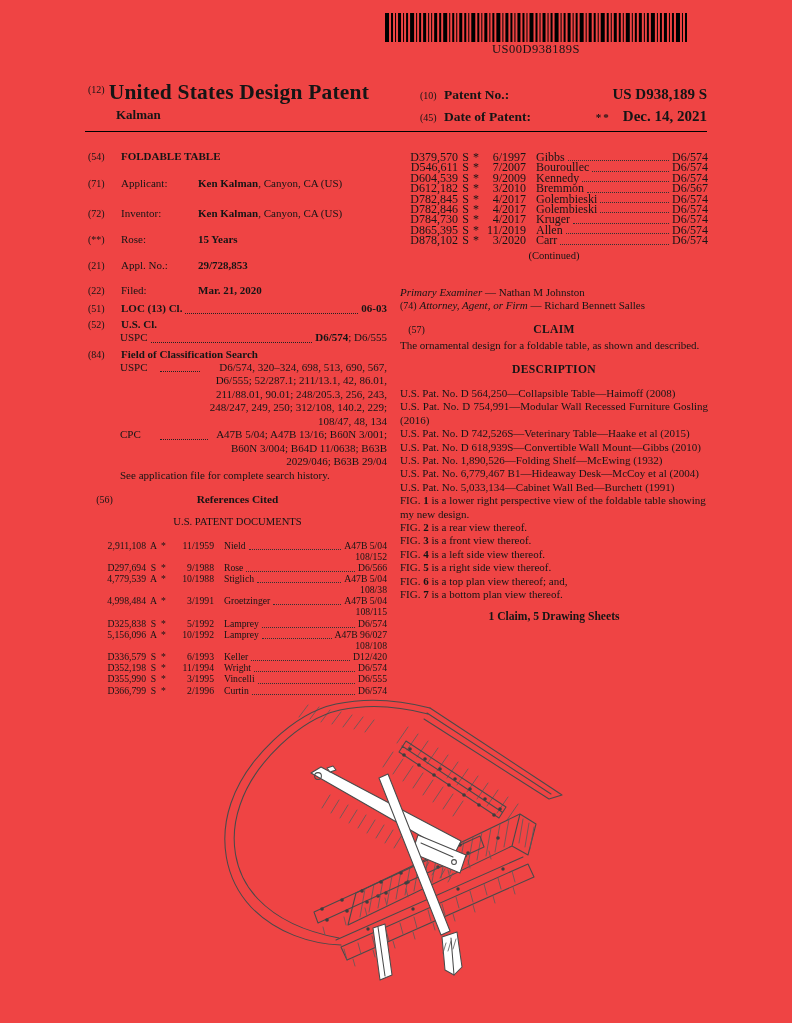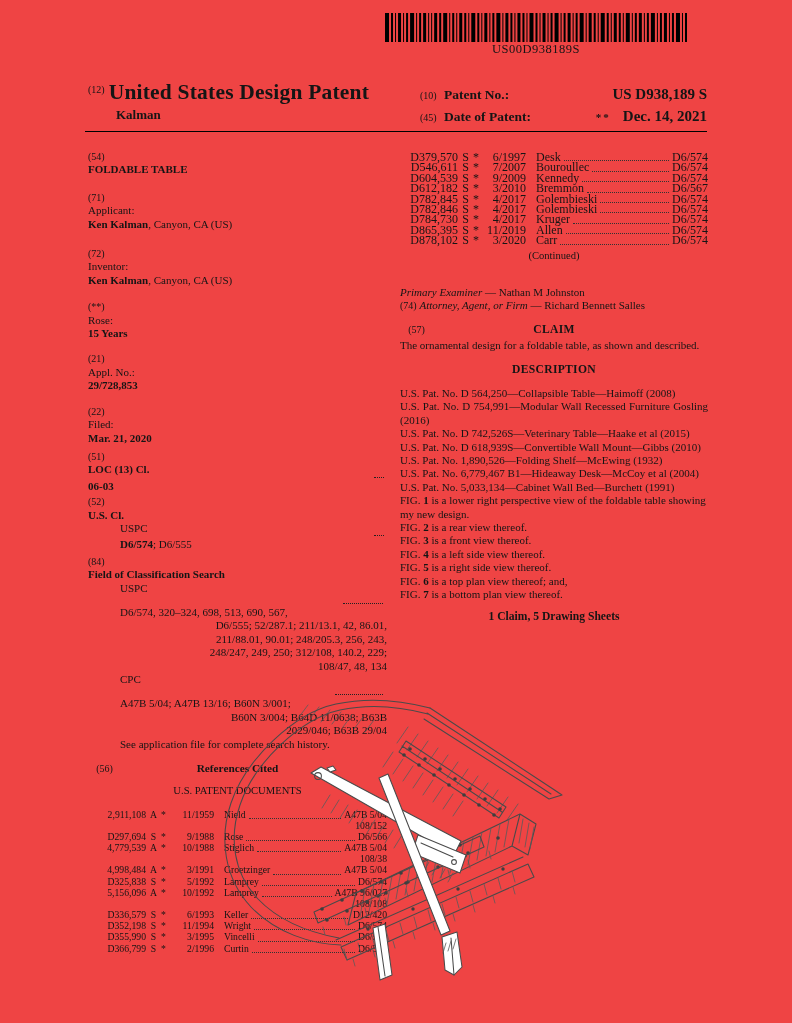--- a/index.html
+++ b/index.html
@@ -19,21 +19,21 @@
   .hr-num{font-size:10px;width:24px;}
   .hr-lab{font-weight:bold;font-size:13.5px;}
   .hr-fill{flex:1;}
   .hr-stars{font-weight:bold;font-size:11px;margin-right:12px;letter-spacing:2px;}
   .hr-val{font-weight:bold;font-size:15px;white-space:nowrap;}
   .rule{position:absolute;left:85px;top:131px;width:622px;border-top:1.6px solid #000;}
   
   .col{position:absolute;font-size:11px;line-height:13.4px;}
   .col-left{left:88px;top:150px;width:299px;}
   .col-right{left:400px;top:146px;width:308px;}
-  .lrow{display:flex;align-items:flex-start;flex-direction:column;}
+  .lrow{display:flex;align-items:flex-end;}
   .num{width:33px;font-size:10px;flex:none;}
   .lab{width:77px;flex:none;}
   .b{font-weight:bold;}
   .ital{font-style:italic;}
   .lead{flex:1;border-bottom:1.3px dotted #222;margin:0 3px 2px 3px;min-width:10px;align-self:flex-end;height:.72em;}
   .rt{text-align:right;}
   .indent{padding-left:32px;}
   .flab{width:40px;flex:none;}
   .flead{border-bottom:1.3px dotted #222;margin:0 4px 2px 0;align-self:flex-end;height:.72em;flex:none;}
   .w40{width:40px;} .w48{width:48px;}
@@ -247,48 +247,57 @@
         <div class="rrow">
           <span class="rno">4,998,484</span>
           <span class="rkind">A</span>
           <span class="rstar">*</span>
           <span class="rdate">3/1991</span>
           <span class="rname">Groetzinger</span>
           <span class="rlead"></span>
           <span class="rcls">A47B 5/04</span>
         </div>
 
-
-        <div class="rrow">
-          <span class="rno">D325,838</span>
-          <span class="rkind">S</span>
-          <span class="rstar">*</span>
-          <span class="rdate">5/1992</span>
-          <span class="rname">Lamprey</span>
-          <span class="rlead"></span>
-          <span class="rcls">D6/574</span>
-        </div>
-
-        <div class="rrow">
-          <span class="rno">5,156,096</span>
-          <span class="rkind">A</span>
-          <span class="rstar">*</span>
-          <span class="rdate">10/1992</span>
-          <span class="rname">Lamprey</span>
-          <span class="rlead"></span>
-          <span class="rcls">A47B 96/027</span>
-        </div>
-
         <div class="rrow">
           <span class="rno"></span>
           <span class="rkind"></span>
           <span class="rstar"></span>
           <span class="rdate"></span>
           <span class="rname"></span>
           <span class="rlead"></span>
+          <span class="rcls">108/115</span>
+        </div>
+
+        <div class="rrow">
+          <span class="rno">D325,838</span>
+          <span class="rkind">S</span>
+          <span class="rstar">*</span>
+          <span class="rdate">5/1992</span>
+          <span class="rname">Lamprey</span>
+          <span class="rlead"></span>
+          <span class="rcls">D6/574</span>
+        </div>
+
+        <div class="rrow">
+          <span class="rno">5,156,096</span>
+          <span class="rkind">A</span>
+          <span class="rstar">*</span>
+          <span class="rdate">10/1992</span>
+          <span class="rname">Lamprey</span>
+          <span class="rlead"></span>
+          <span class="rcls">A47B 96/027</span>
+        </div>
+
+        <div class="rrow">
+          <span class="rno"></span>
+          <span class="rkind"></span>
+          <span class="rstar"></span>
+          <span class="rdate"></span>
+          <span class="rname"></span>
+          <span class="rlead"></span>
           <span class="rcls">108/108</span>
         </div>
 
         <div class="rrow">
           <span class="rno">D336,579</span>
           <span class="rkind">S</span>
           <span class="rstar">*</span>
           <span class="rdate">6/1993</span>
           <span class="rname">Keller</span>
           <span class="rlead"></span>
@@ -330,21 +339,21 @@
 
   <div class="col col-right">
 
     <div style="margin-top:6px">
 
         <div class="rrow">
           <span class="rno">D379,570</span>
           <span class="rkind">S</span>
           <span class="rstar">*</span>
           <span class="rdate">6/1997</span>
-          <span class="rname">Desk</span>
+          <span class="rname">Gibbs</span>
           <span class="rlead"></span>
           <span class="rcls">D6/574</span>
         </div>
 
         <div class="rrow">
           <span class="rno">D546,611</span>
           <span class="rkind">S</span>
           <span class="rstar">*</span>
           <span class="rdate">7/2007</span>
           <span class="rname">Bouroullec</span>

